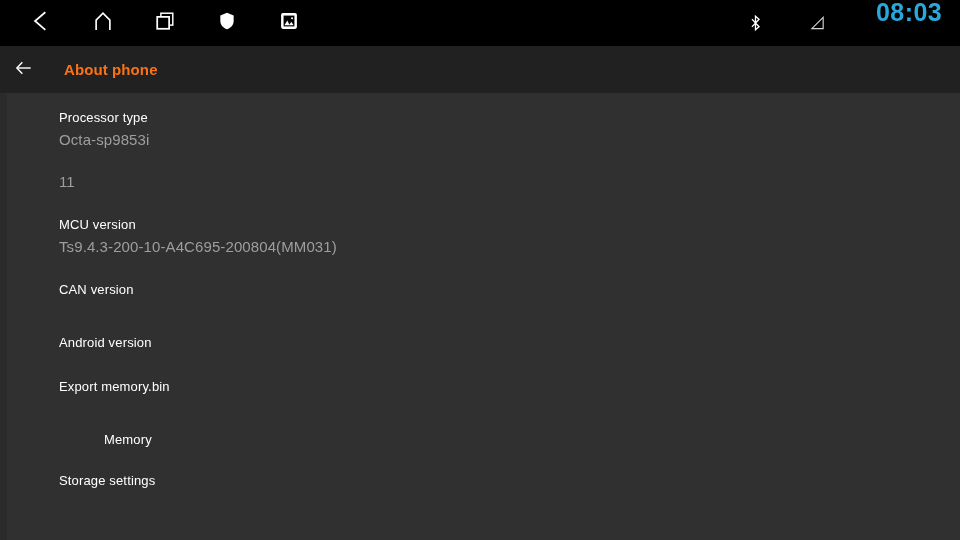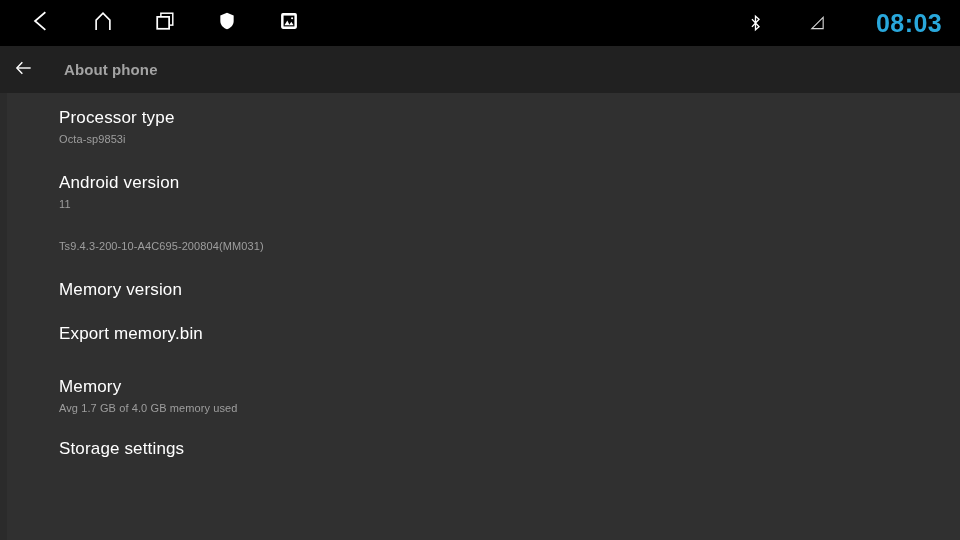--- a/index.html
+++ b/index.html
@@ -43,21 +43,20 @@
     height: 46px;
     display: flex;
     align-items: center;
     justify-content: center;
     cursor: pointer;
   }
   .navbtn:first-child { margin-left: 10px; }
   .statusright {
     margin-left: auto;
     display: flex;
-    align-items: center;
     height: 46px;
     padding-right: 18px;
     gap: 36px;
   }
   .sysicon {
     display: flex;
     align-items: center;
     justify-content: center;
     margin-right: 9px;
   }
@@ -83,21 +82,21 @@
   #back-arrow {
     width: 44px;
     height: 47px;
     margin-left: 2px;
     display: flex;
     align-items: center;
     justify-content: center;
     cursor: pointer;
   }
   #app-title {
-    color: #a3a3a3;
+    color: #f97316;
     font-size: 15px;
     font-weight: bold;
     margin-left: 18px;
     letter-spacing: 0.1px;
   }
 
   
   #content {
     position: absolute;
     top: 93px; left: 0;
@@ -120,33 +119,33 @@
     padding-top: 15px;
     box-sizing: border-box;
   }
   .row {
     padding: 0 0 0 59px;
     margin-bottom: 25px;
     cursor: pointer;
   }
   .row-title {
     color: #ffffff;
-    font-size: 17px;
+    font-size: 13px;
     line-height: 19px;
     letter-spacing: 0.15px;
   }
   .row-sub {
     color: #9e9e9e;
-    font-size: 11px;
+    font-size: 15px;
     line-height: 17px;
     margin-top: 4px;
     letter-spacing: 0.1px;
   }
   .row.no-sub { margin-bottom: 34px; }
-  .row.tight  { margin-bottom: 22px; }
+  .row.tight  { margin-bottom: 22px; margin-left: 45px; }
 </style>
 </head>
 <body>
 
 <div id="screen">
 
   <div id="status-bar">
 
     <div class="navbtns">
 
@@ -231,40 +230,42 @@
   <div id="content">
     <div id="left-rail"></div>
     <div id="list">
 
       <div class="row">
         <div class="row-title">Processor type</div>
         <div class="row-sub">Octa-sp9853i</div>
       </div>
 
       <div class="row">
+        <div class="row-sub">11</div>
+      </div>
+
+      <div class="row">
+        <div class="row-title">MCU version</div>
+        <div class="row-sub">Ts9.4.3-200-10-A4C695-200804(MM031)</div>
+      </div>
+
+      <div class="row no-sub">
+        <div class="row-title">CAN version</div>
+      </div>
+
+      <div class="row">
         <div class="row-title">Android version</div>
-        <div class="row-sub">11</div>
-      </div>
-
-      <div class="row">
-        <div class="row-sub">Ts9.4.3-200-10-A4C695-200804(MM031)</div>
-      </div>
-
-
-      <div class="row">
-        <div class="row-title">Memory version</div>
       </div>
 
       <div class="row no-sub">
         <div class="row-title">Export memory.bin</div>
       </div>
 
       <div class="row tight">
         <div class="row-title">Memory</div>
-        <div class="row-sub">Avg 1.7 GB of 4.0 GB memory used</div>
       </div>
 
       <div class="row">
         <div class="row-title">Storage settings</div>
       </div>
 
     </div>
   </div>
 
 </div>

